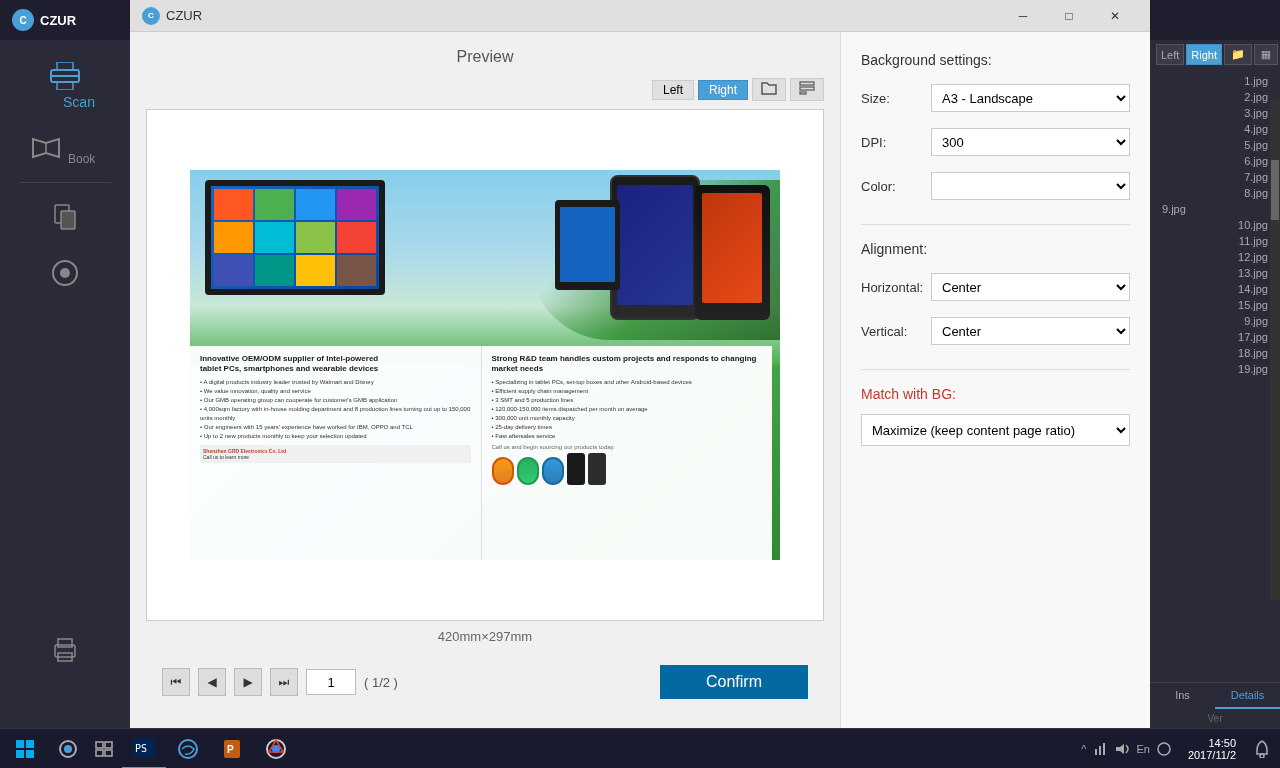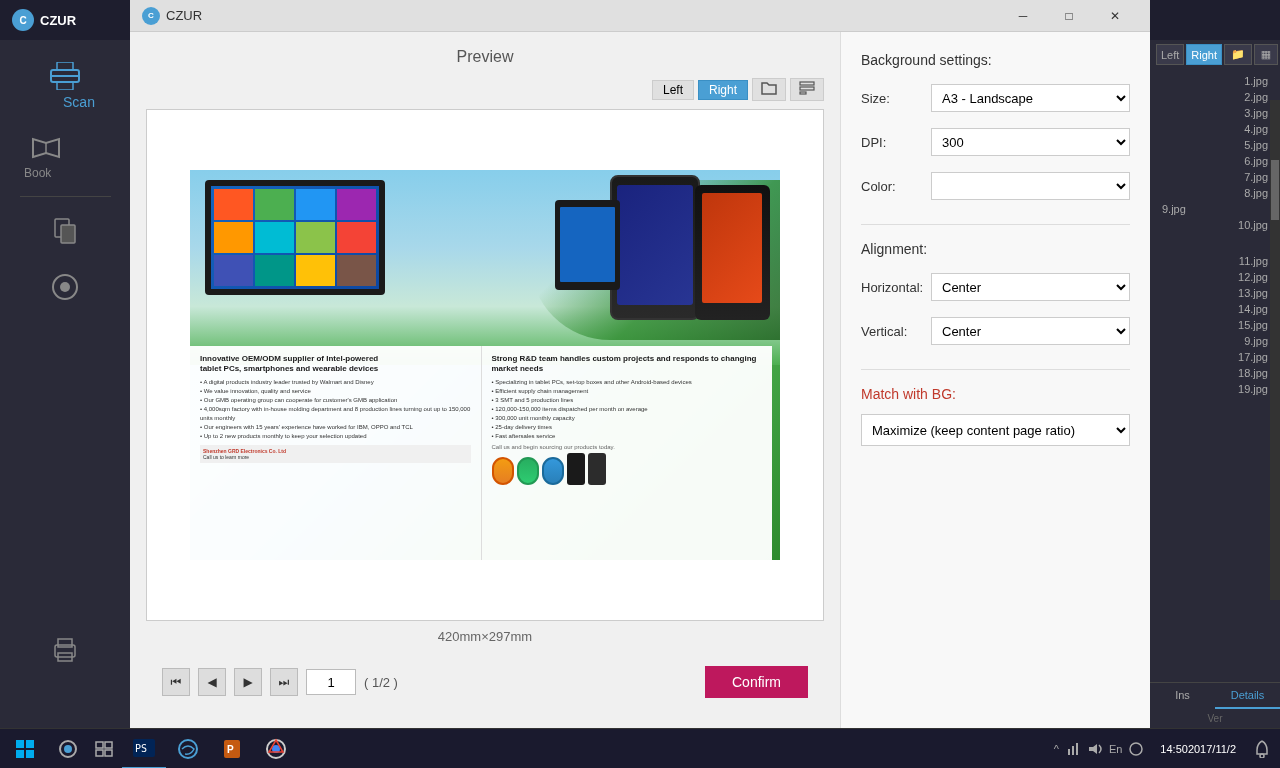--- a/index.html
+++ b/index.html
@@ -13,21 +13,21 @@
     }
     .taskbar-start {
       width: 50px; height: 40px; display: flex; align-items: center; justify-content: center;
       background: #1a1a2e;
     }
     .taskbar-start svg { width: 20px; height: 20px; }
     .taskbar-tray {
       display: flex; align-items: center; padding: 0 8px; gap: 6px; font-size: 11px; color: #fff;
     }
     .taskbar-clock {
-      display: flex; flex-direction: row; align-items: flex-end; font-size: 11px; color: #fff;
+      display: flex; flex-direction: column; align-items: flex-end; font-size: 11px; color: #fff;
       padding: 0 8px;
     }
     .right-file-list {
       flex: 1; width: 100%; overflow-y: auto; padding: 4px 0;
     }
 
     
     .dialog {
       position: absolute; left: 130px; top: 0; width: 1020px; height: 728px;
       background: #f0f0f0; z-index: 60; display: flex; flex-direction: column;
@@ -76,22 +76,22 @@
       cursor: pointer; font-size: 12px; color: #333;
     }
     .page-input {
       width: 50px; height: 26px; text-align: center; border: 1px solid #bbb;
       background: #fff; font-size: 13px;
     }
     .page-info {
       font-size: 13px; color: #555;
     }
     .confirm-btn {
-      padding: 8px 27px; background: #be185d; color: #fff;
-      border: none; cursor: pointer; font-size: 14px; margin-left: auto;
+      padding: 8px 46px; background: #0369a1; color: #fff;
+      border: none; cursor: pointer; font-size: 16px; margin-left: auto;
     }
     .preview-footer {
       display: flex; align-items: center; padding: 8px 16px;
     }
 
     
     .settings-panel {
       width: 310px; background: #f8f8f8; border-left: 1px solid #ddd;
       display: flex; flex-direction: column; padding: 20px 20px;
       overflow-y: auto;
@@ -156,21 +156,21 @@
         <svg width="32" height="28" viewBox="0 0 32 28">
           <rect x="2" y="8" width="28" height="12" rx="2" fill="none" stroke="#4a9fd4" stroke-width="2"></rect>
           <rect x="8" y="0" width="16" height="8" rx="1" fill="none" stroke="#4a9fd4" stroke-width="1.5"></rect>
           <rect x="8" y="20" width="16" height="8" rx="1" fill="none" stroke="#4a9fd4" stroke-width="1.5"></rect>
           <line x1="2" y1="14" x2="30" y2="14" stroke="#4a9fd4" stroke-width="2"></line>
         </svg>
       </div>
       <span style="font-size:14px;margin-left:28px;">Scan</span>
     </div>
 
-    <div style="display:flex;flex-direction:column;align-items:flex-start;padding:10px 0;width:100%;cursor:pointer;color:#888;margin-left:48px;">
+    <div style="display:flex;flex-direction:row;align-items:flex-end;padding:10px 0;width:100%;cursor:pointer;color:#888;margin-left:48px;">
       <div style="width:44px;height:36px;display:flex;align-items:center;justify-content:center;">
         <svg width="30" height="26" viewBox="0 0 30 26">
           <path d="M2 22 L15 18 L28 22 L28 4 L15 8 L2 4 Z" fill="none" stroke="#888" stroke-width="2"></path>
           <line x1="15" y1="8" x2="15" y2="18" stroke="#888" stroke-width="1.5"></line>
         </svg>
       </div>
       <span style="font-size:12px;">Book</span>
     </div>
 
     <div style="width:70%;height:1px;background:#444;margin:6px 0;"></div>
@@ -423,21 +423,21 @@
     <div style="color:#aaa;font-size:11px;padding:2px 12px;text-align:right;">1.jpg</div>
     <div style="color:#aaa;font-size:11px;padding:2px 12px;text-align:right;">2.jpg</div>
     <div style="color:#aaa;font-size:11px;padding:2px 12px;text-align:right;">3.jpg</div>
     <div style="color:#aaa;font-size:11px;padding:2px 12px;text-align:right;">4.jpg</div>
     <div style="color:#aaa;font-size:11px;padding:2px 12px;text-align:right;">5.jpg</div>
     <div style="color:#aaa;font-size:11px;padding:2px 12px;text-align:right;">6.jpg</div>
     <div style="color:#aaa;font-size:11px;padding:2px 12px;text-align:right;">7.jpg</div>
     <div style="color:#aaa;font-size:11px;padding:2px 12px;text-align:right;">8.jpg</div>
     <div style="color:#aaa;font-size:11px;padding:2px 12px;text-align:left;">9.jpg</div>
     <div style="color:#aaa;font-size:11px;padding:2px 12px;text-align:right;">10.jpg</div>
-    <div style="color:#aaa;font-size:11px;padding:2px 12px;text-align:right;margin-top:20px;">11.jpg</div>
+    <div style="color:#aaa;font-size:11px;padding:2px 12px;text-align:right;">11.jpg</div>
     <div style="color:#aaa;font-size:11px;padding:2px 12px;text-align:right;">12.jpg</div>
     <div style="color:#aaa;font-size:11px;padding:2px 12px;text-align:right;">13.jpg</div>
     <div style="color:#aaa;font-size:11px;padding:2px 12px;text-align:right;">14.jpg</div>
     <div style="color:#aaa;font-size:11px;padding:2px 12px;text-align:right;">15.jpg</div>
     <div style="color:#aaa;font-size:11px;padding:2px 12px;text-align:right;">9.jpg</div>
     <div style="color:#aaa;font-size:11px;padding:2px 12px;text-align:right;">17.jpg</div>
     <div style="color:#aaa;font-size:11px;padding:2px 12px;text-align:right;">18.jpg</div>
     <div style="color:#aaa;font-size:11px;padding:2px 12px;text-align:right;">19.jpg</div>
   </div>
 

